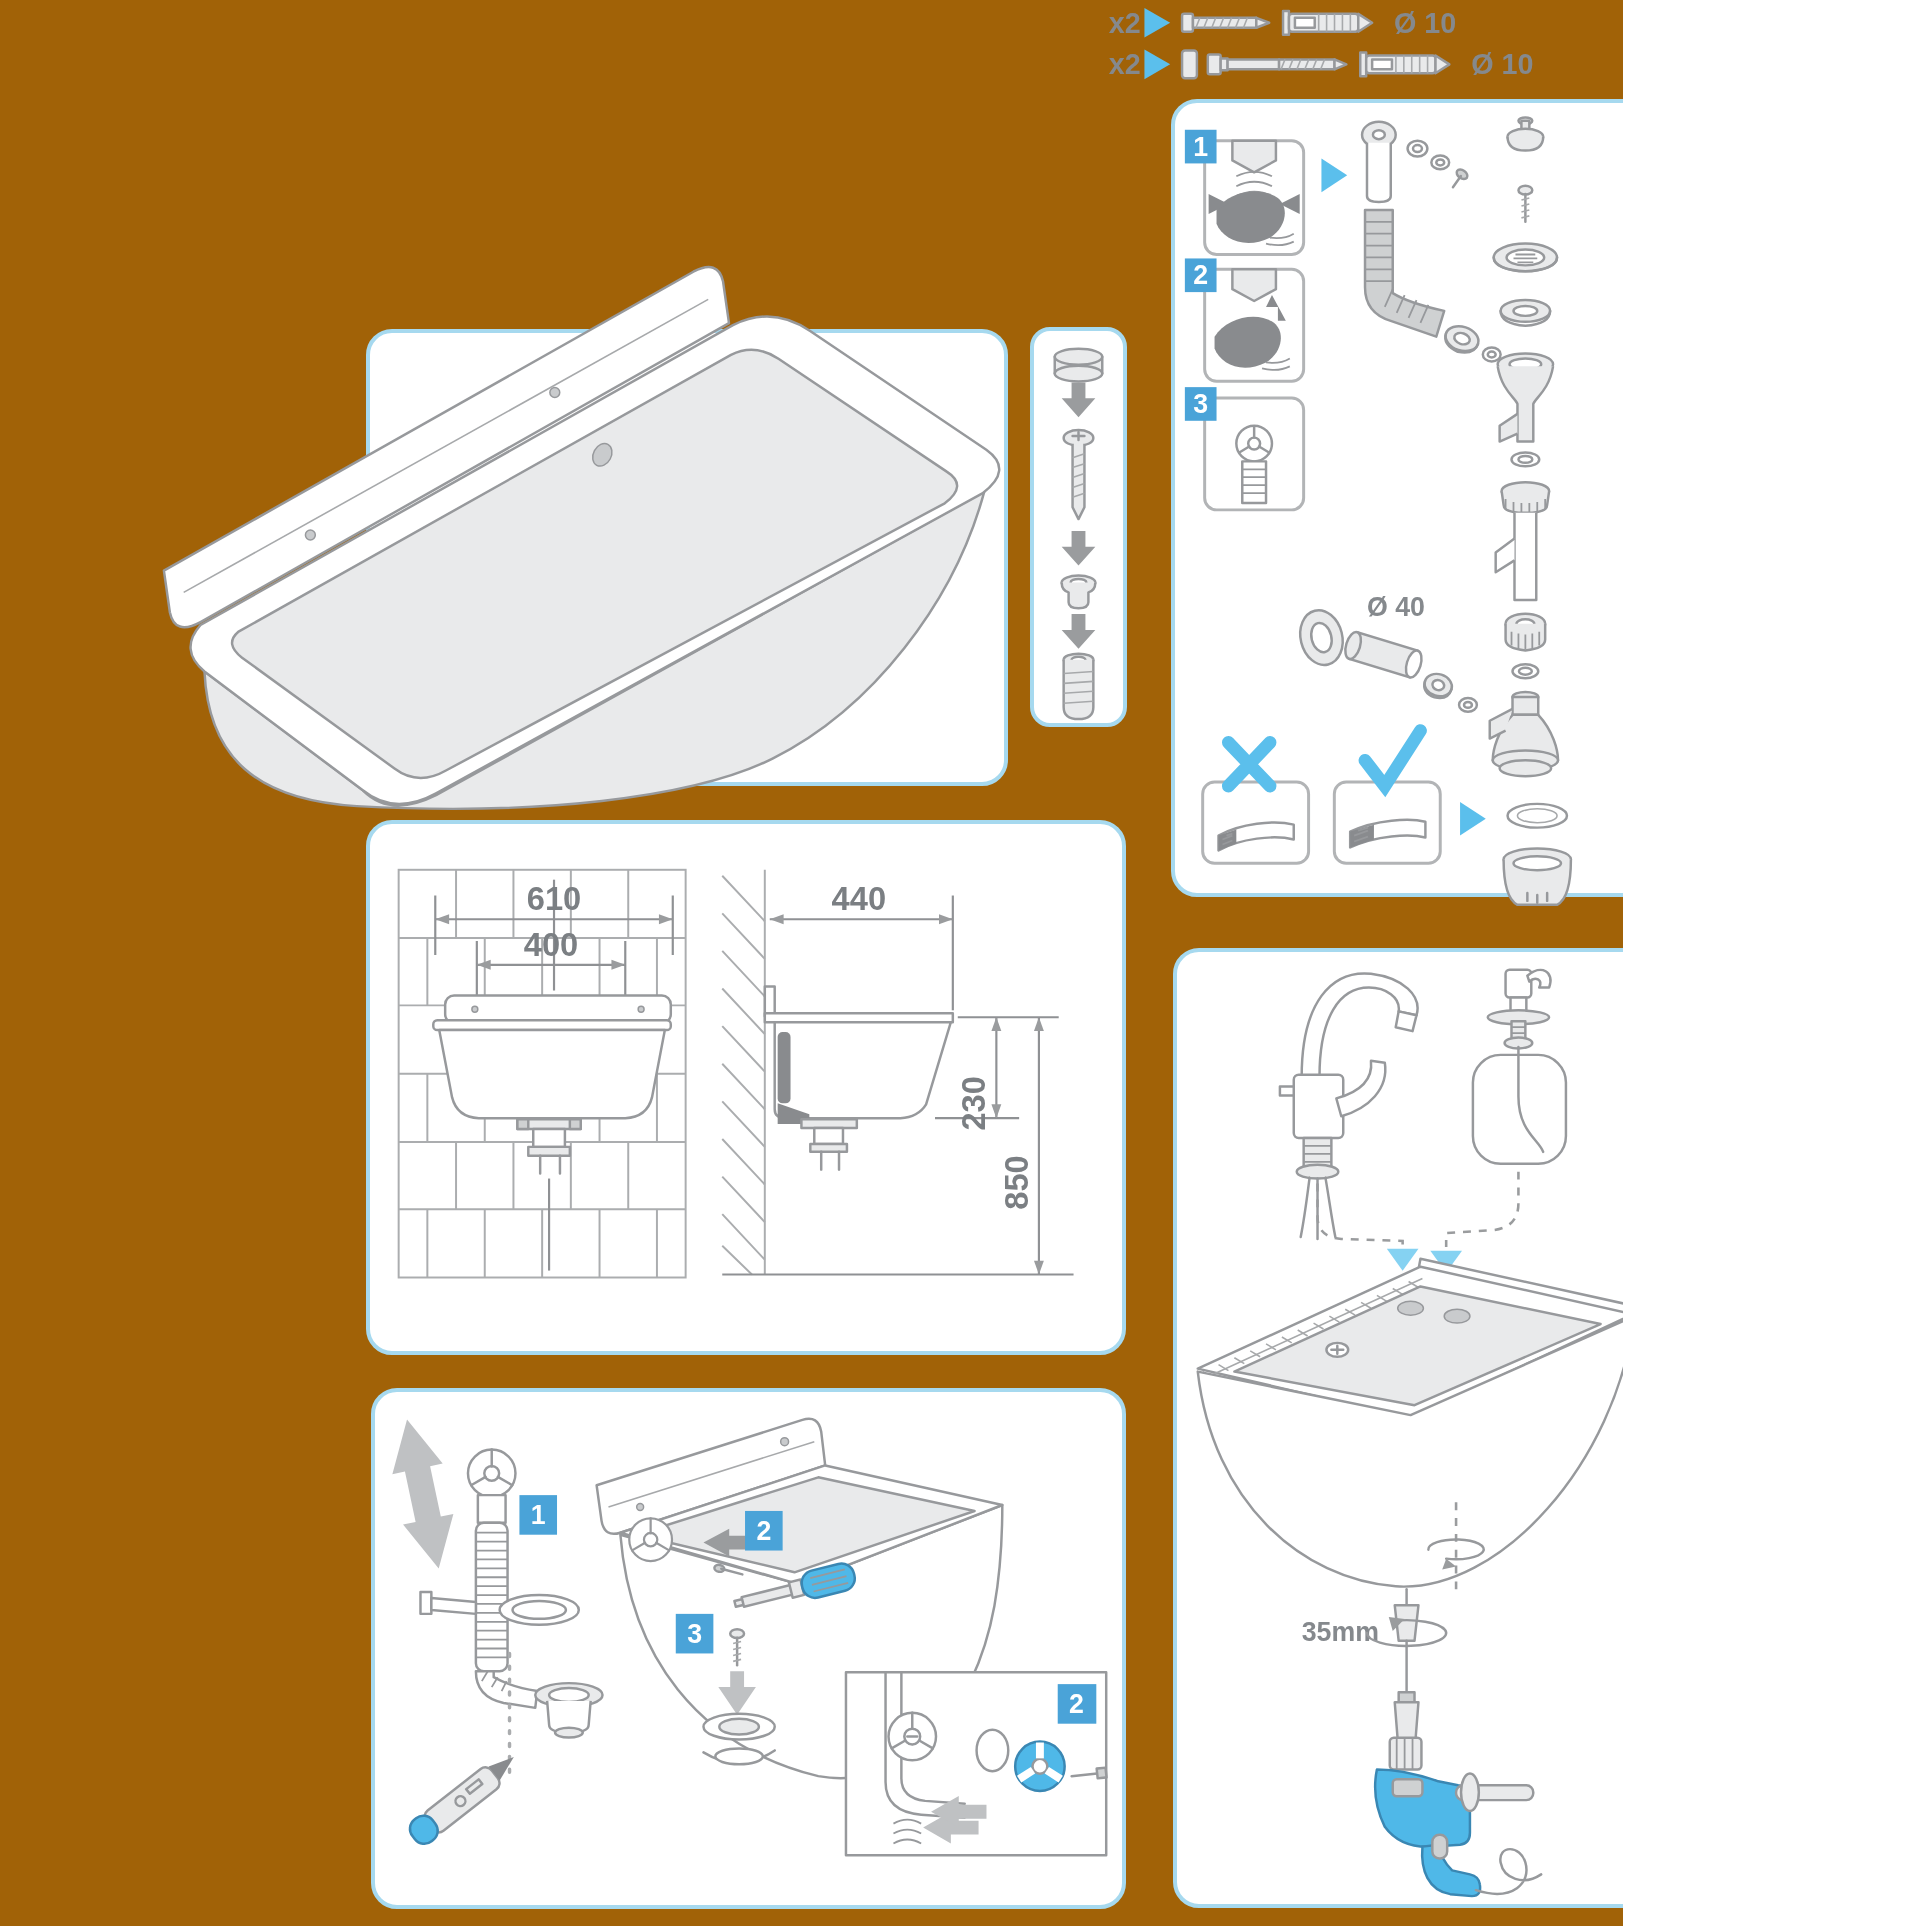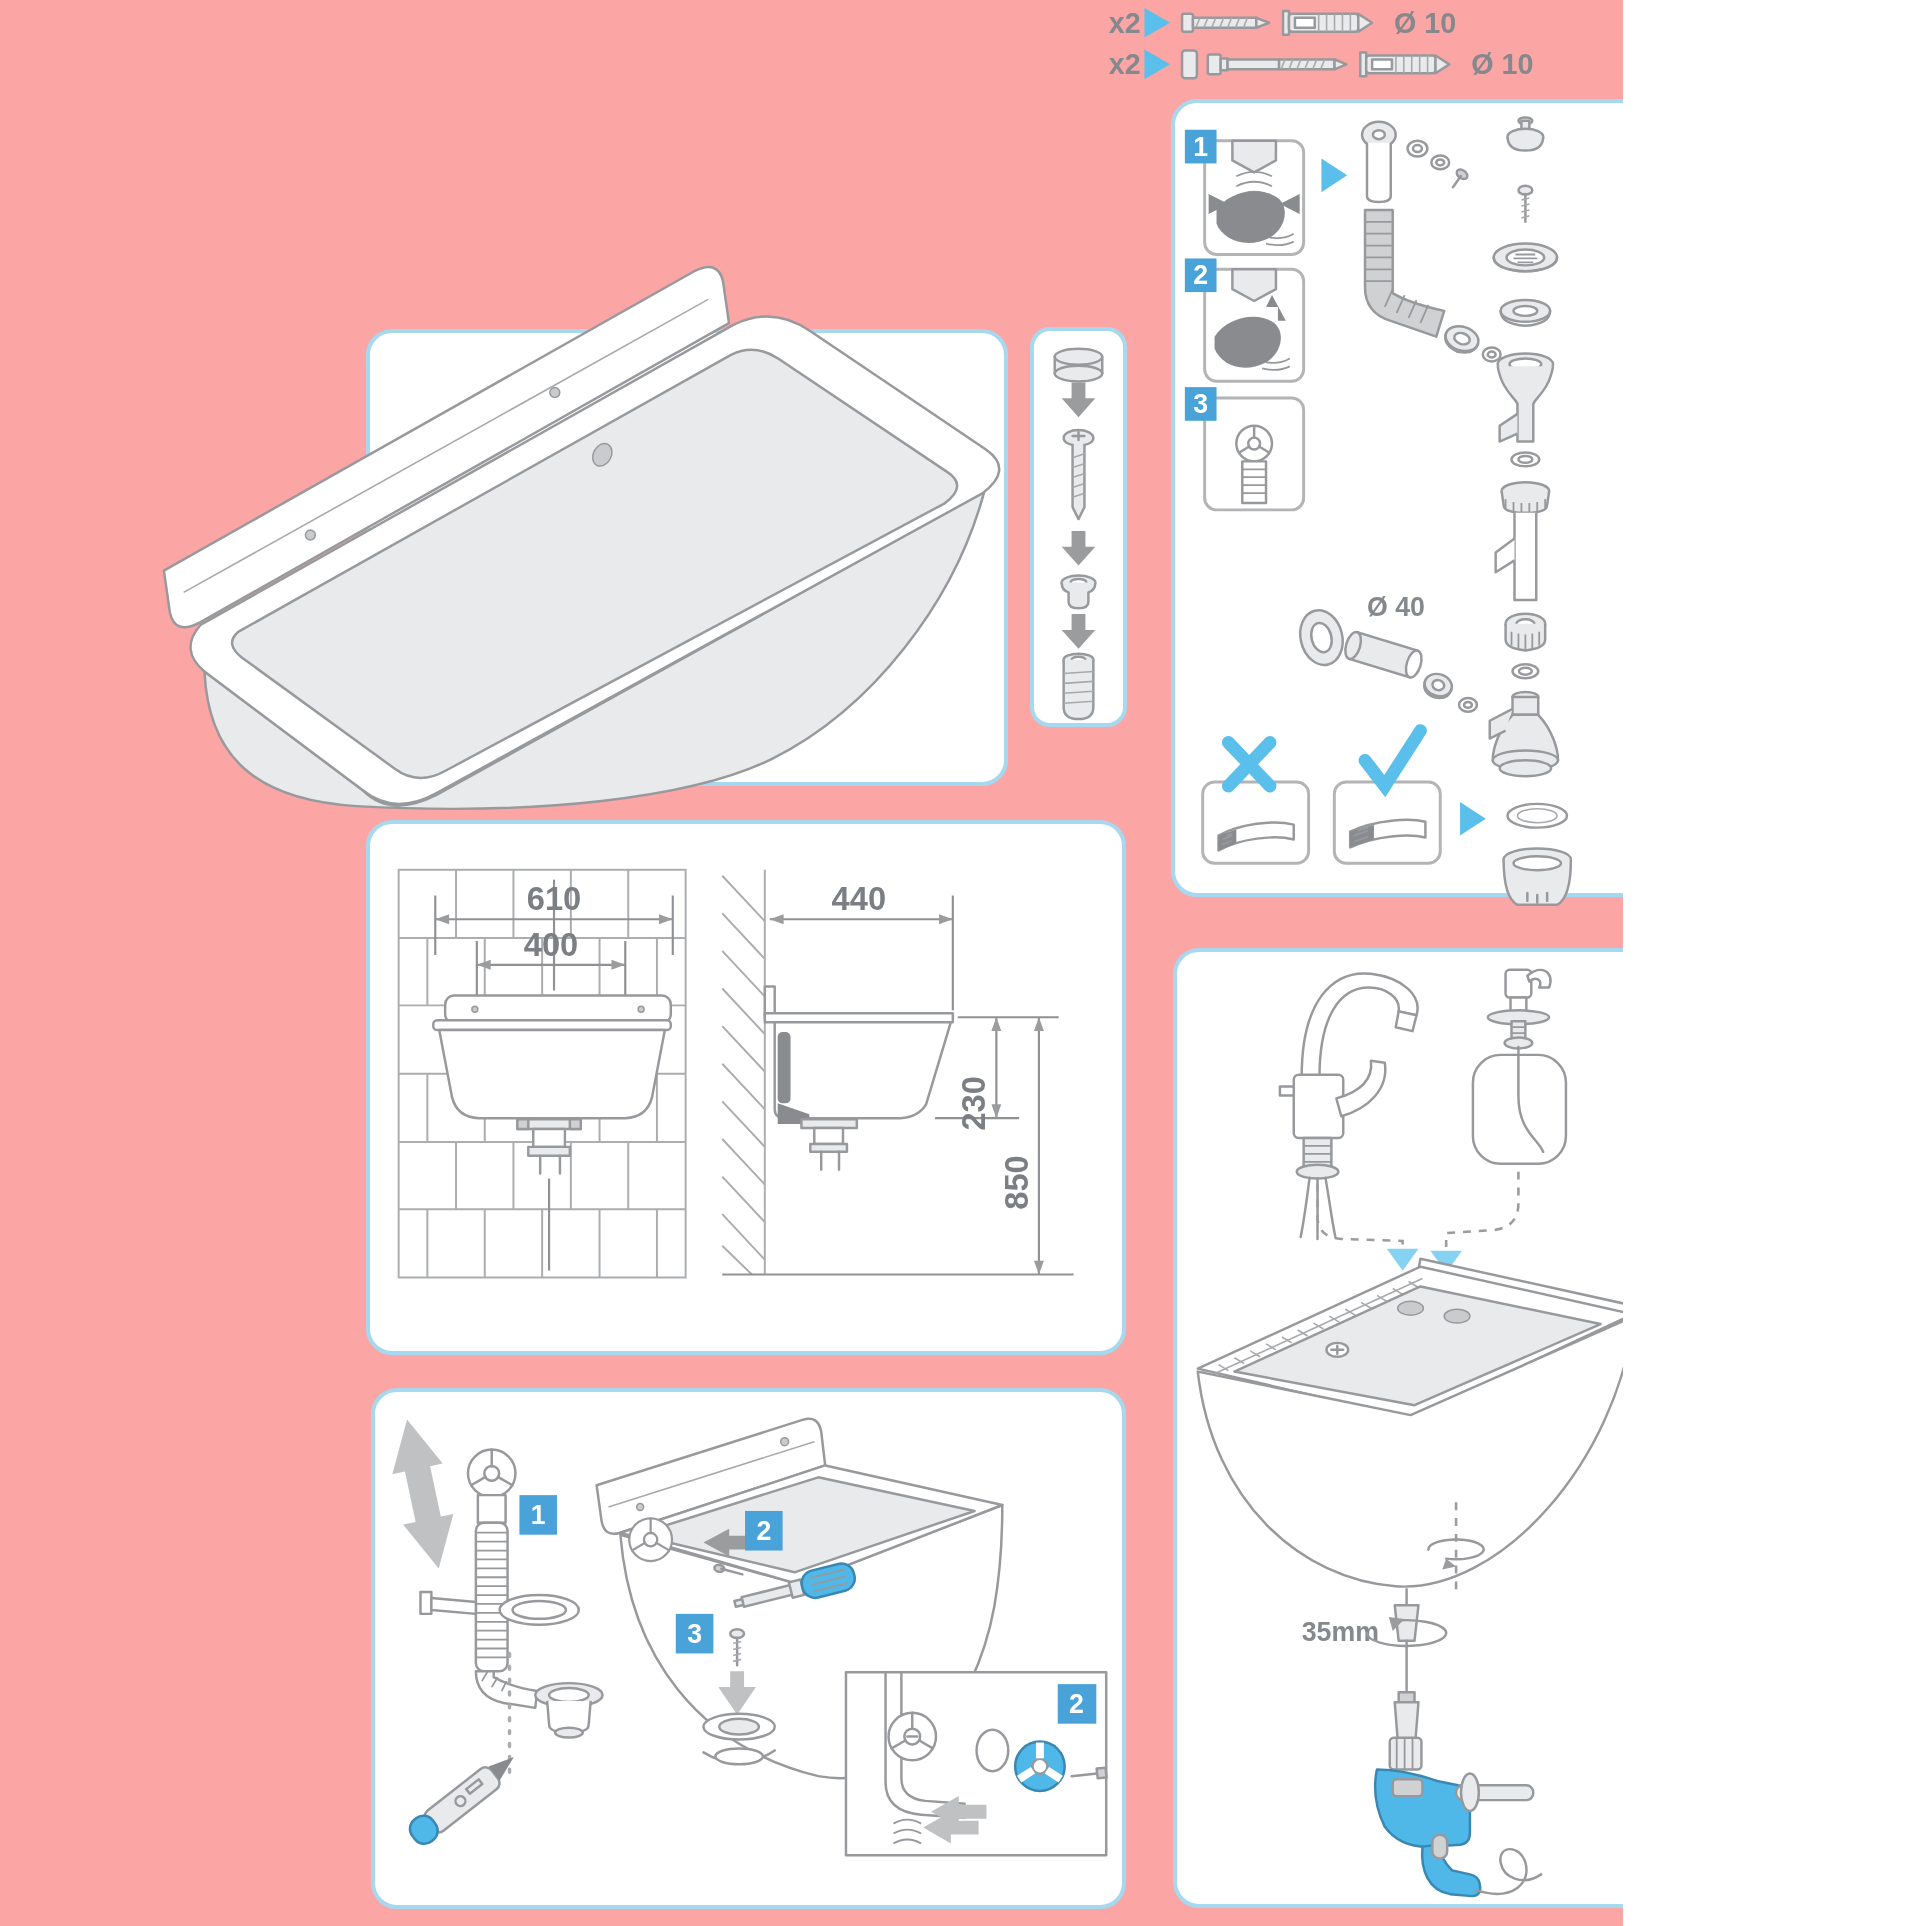--- a/index.html
+++ b/index.html
@@ -1,16 +1,16 @@
 <!DOCTYPE html>
 <html><head>
 <meta charset="utf-8">
 <style>
   html,body{margin:0;padding:0;background:#fff;}
-  #page{position:relative;width:1623px;height:1927px;background:#fca5a5;overflow:hidden;
+  #page{position:relative;width:1623px;height:1927px;background:#a16207;overflow:hidden;
         font-family:"Liberation Sans",sans-serif;}
   .panel{position:absolute;border:4px solid #a6d9ef;border-radius:26px;background:#fff;box-sizing:border-box;}
   svg{position:absolute;overflow:visible;}
   svg text{font-family:"Liberation Sans",sans-serif;}
   .s{fill:none;stroke:#97999c;stroke-width:2.5;stroke-linecap:round;stroke-linejoin:round;}
   .sthin{fill:none;stroke:#a7a9ab;stroke-width:1.6;}
   .f{fill:#e9eaeb;stroke:#97999c;stroke-width:2.5;stroke-linejoin:round;}
   .fw{fill:#ffffff;stroke:#97999c;stroke-width:2.5;stroke-linejoin:round;}
   .fd{fill:#cfd1d2;stroke:#97999c;stroke-width:2.5;stroke-linejoin:round;}
   .hand{fill:#898b8e;stroke:none;}

